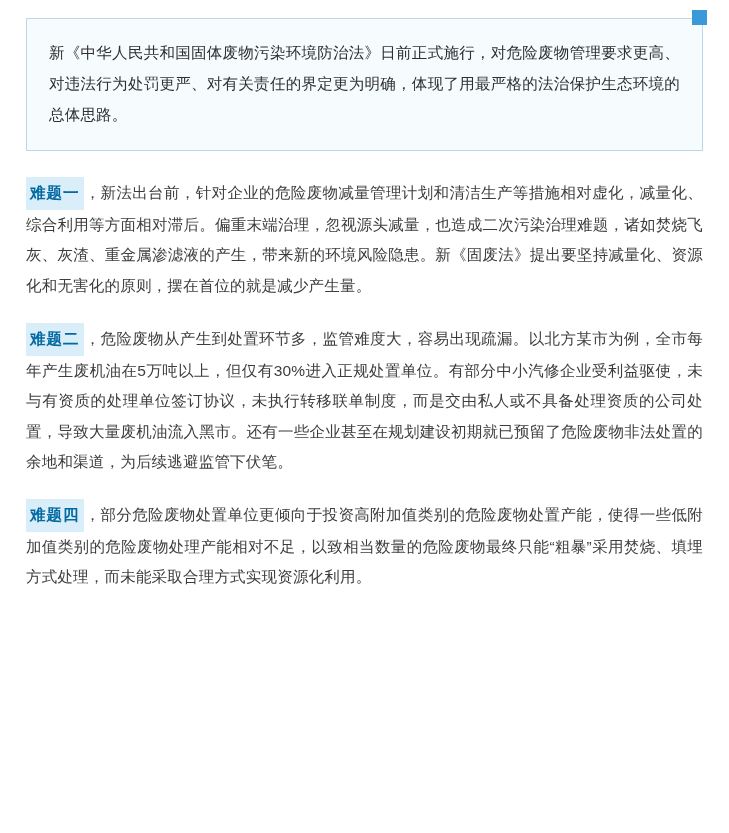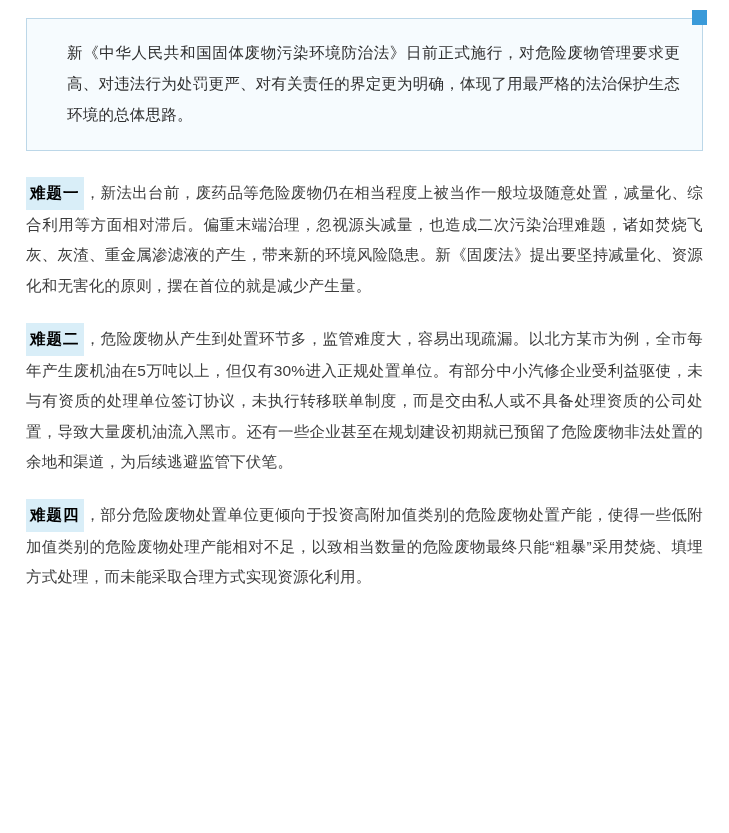--- a/index.html
+++ b/index.html
@@ -22,21 +22,21 @@
 
   
   .lead-wrap {
     position: relative;
     margin: 0 0 26px 0;
   }
   .lead-box {
     border: 1px solid #bcd7e8;
     background: #f6fbfe;
     box-sizing: border-box;
-    padding: 18px 22px 20px 40px;
+    padding: 18px 22px 20px 22px;
   }
   .lead-box p {
     margin: 0;
     font-size: 15.5px;
     line-height: 2.0;
     color: #2f2f2f;
     text-align: justify;
     letter-spacing: 0.2px;
   }
   .lead-marker {
@@ -57,40 +57,40 @@
     text-align: justify;
     letter-spacing: 0.2px;
   }
   .para:last-child {
     margin-bottom: 0;
     margin-top: 9px;
   }
   .tag {
     display: inline-block;
     background: #d9eef8;
-    color: #000000;
+    color: #0369a1;
     font-weight: bold;
     padding: 1px 4px 2px 4px;
     margin-right: 1px;
     letter-spacing: 1px;
   }
 </style>
 </head>
 <body>
 
 <div class="page">
 
   <div class="lead-wrap">
     <div class="lead-marker"></div>
     <div class="lead-box">
       <p>新《中华人民共和国固体废物污染环境防治法》日前正式施行，对危险废物管理要求更高、对违法行为处罚更严、对有关责任的界定更为明确，体现了用最严格的法治保护生态环境的总体思路。</p>
     </div>
   </div>
 
 
-  <p class="para"><span class="tag">难题一</span><span>，新法出台前，废药品等危险废物仍在相当程度上被当作一般垃圾随意处置，减量化、综合利用等方面相对滞后。偏重末端治理，忽视源头减量，也造成二次污染治理难题，诸如焚烧飞灰、灰渣、重金属渗滤液的产生，带来新的环境风险隐患。新《固废法》提出要坚持减量化、资源化和无害化的原则，摆在首位的就是减少产生量。</span></p>
+  <p class="para"><span class="tag">难题一</span><span>，新法出台前，针对企业的危险废物减量管理计划和清洁生产等措施相对虚化，减量化、综合利用等方面相对滞后。偏重末端治理，忽视源头减量，也造成二次污染治理难题，诸如焚烧飞灰、灰渣、重金属渗滤液的产生，带来新的环境风险隐患。新《固废法》提出要坚持减量化、资源化和无害化的原则，摆在首位的就是减少产生量。</span></p>
 
   <p class="para"><span class="tag">难题二</span><span>，危险废物从产生到处置环节多，监管难度大，容易出现疏漏。以北方某市为例，全市每年产生废机油在5万吨以上，但仅有30%进入正规处置单位。有部分中小汽修企业受利益驱使，未与有资质的处理单位签订协议，未执行转移联单制度，而是交由私人或不具备处理资质的公司处置，导致大量废机油流入黑市。还有一些企业甚至在规划建设初期就已预留了危险废物非法处置的余地和渠道，为后续逃避监管下伏笔。</span></p>
 
 
   <p class="para"><span class="tag">难题四</span><span>，部分危险废物处置单位更倾向于投资高附加值类别的危险废物处置产能，使得一些低附加值类别的危险废物处理产能相对不足，以致相当数量的危险废物最终只能“粗暴”采用焚烧、填埋方式处理，而未能采取合理方式实现资源化利用。</span></p>
 
 </div>
 
 </body></html>

